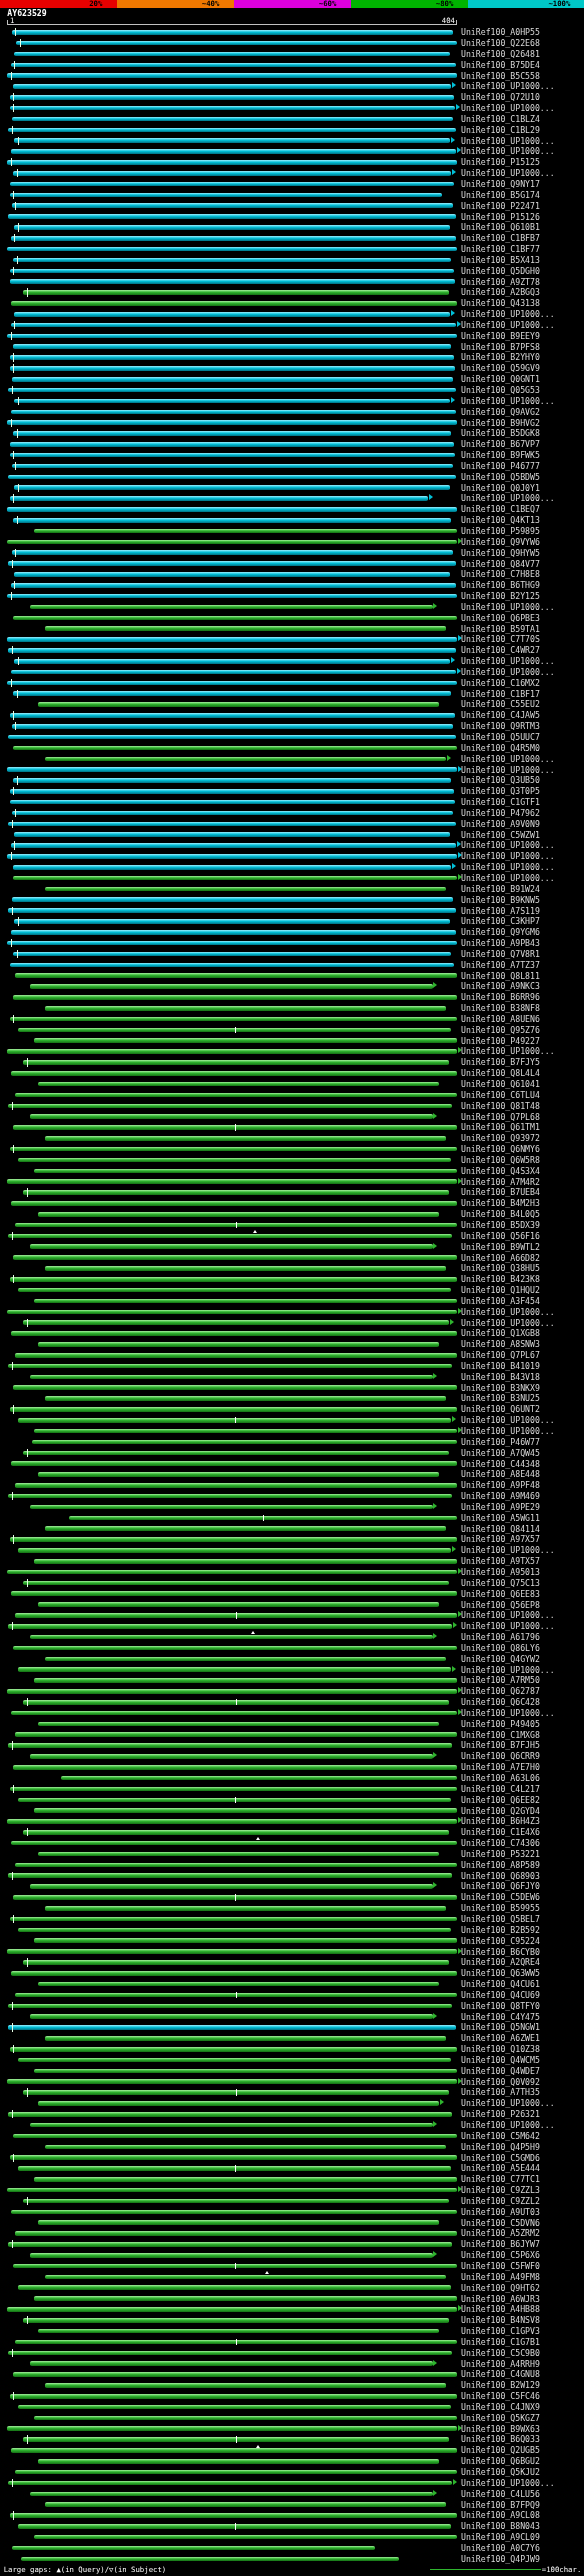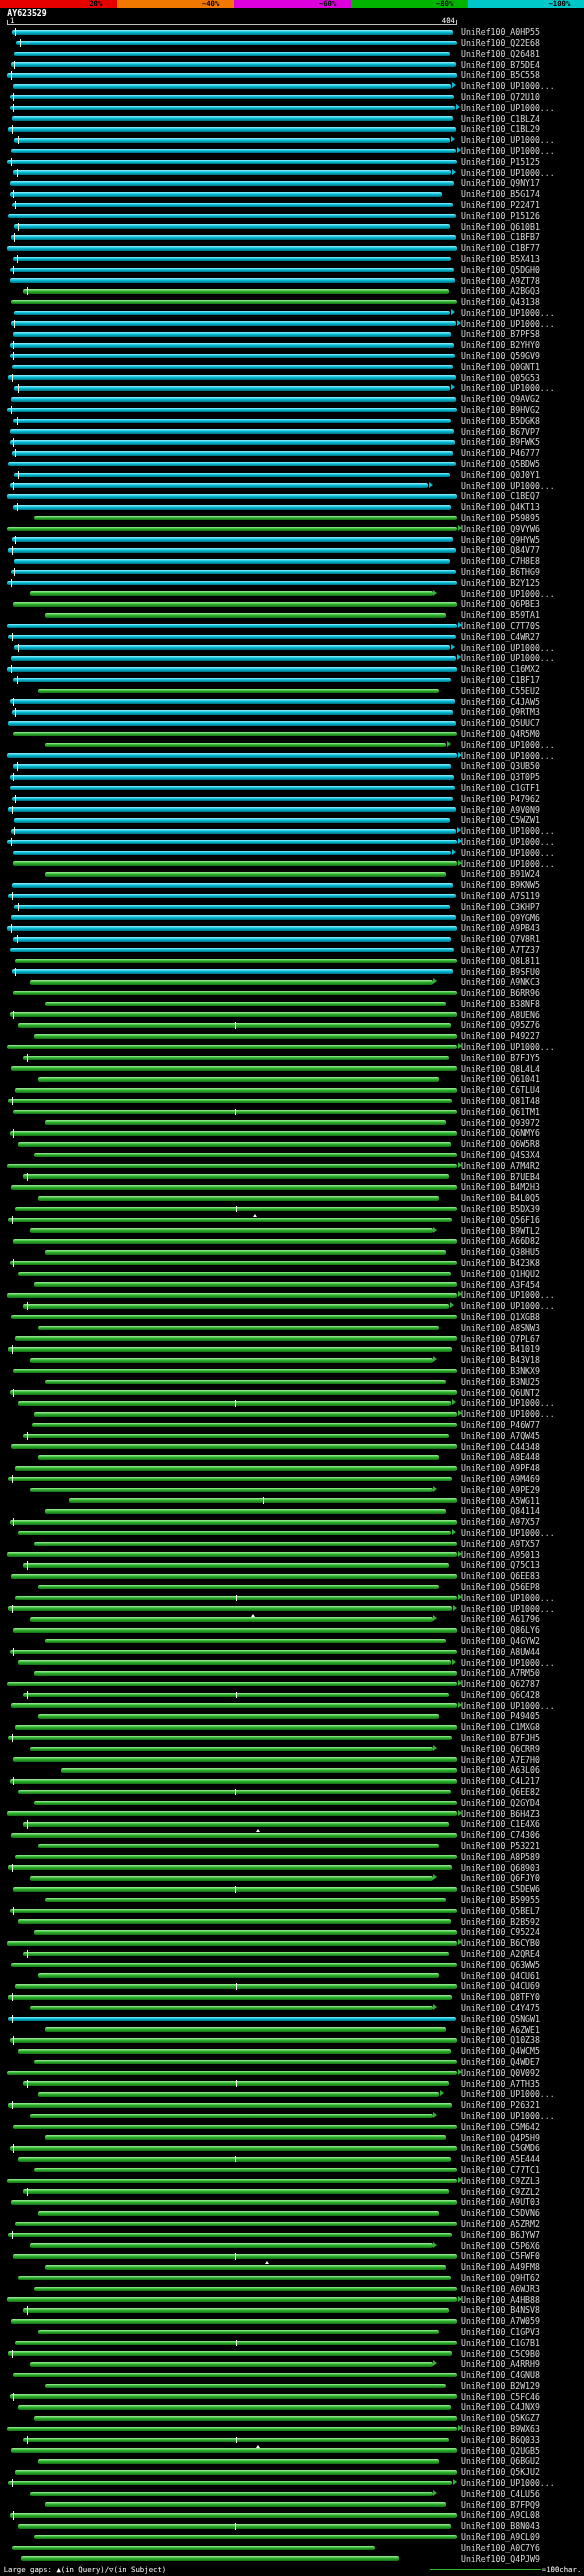--- a/index.html
+++ b/index.html
@@ -204,20 +204,25 @@
         <div class="arrow" style="left: 451px; border-left-color: rgb(0, 192, 216);"></div>
         <div class="hit-label">UniRef100_UP1000...</div>
       </div>
       <div class="hit-row">
         <div class="bar" style="left: 10.6px; width: 445px; background: linear-gradient(rgb(159, 238, 255), rgb(0, 192, 216) 45%, rgb(0, 110, 128));"></div>
         <div class="arrow" style="left: 457px; border-left-color: rgb(0, 192, 216);"></div>
         <div class="tick" style="left: 14.3px;"></div>
         <div class="hit-label">UniRef100_UP1000...</div>
       </div>
       <div class="hit-row">
+        <div class="bar" style="left: 7.3px; width: 450px; background: linear-gradient(rgb(159, 238, 255), rgb(0, 192, 216) 45%, rgb(0, 110, 128));"></div>
+        <div class="tick" style="left: 11px;"></div>
+        <div class="hit-label">UniRef100_B9EEY9</div>
+      </div>
+      <div class="hit-row">
         <div class="bar" style="left: 13px; width: 438px; background: linear-gradient(rgb(159, 238, 255), rgb(0, 192, 216) 45%, rgb(0, 110, 128));"></div>
         <div class="hit-label">UniRef100_B7PFS8</div>
       </div>
       <div class="hit-row">
         <div class="bar" style="left: 9.5px; width: 444px; background: linear-gradient(rgb(159, 238, 255), rgb(0, 192, 216) 45%, rgb(0, 110, 128));"></div>
         <div class="tick" style="left: 13px;"></div>
         <div class="hit-label">UniRef100_B2YHY0</div>
       </div>
       <div class="hit-row">
         <div class="bar" style="left: 9.5px; width: 445px; background: linear-gradient(rgb(159, 238, 255), rgb(0, 192, 216) 45%, rgb(0, 110, 128));"></div>
@@ -484,25 +489,20 @@
       </div>
       <div class="hit-row">
         <div class="bar" style="left: 9.5px; width: 444px; background: linear-gradient(rgb(159, 238, 255), rgb(0, 192, 216) 45%, rgb(0, 110, 128));"></div>
         <div class="hit-label">UniRef100_A7TZ37</div>
       </div>
       <div class="hit-row">
         <div class="bar" style="left: 15px; width: 442px; background: linear-gradient(rgb(168, 240, 160), rgb(46, 180, 46) 45%, rgb(21, 110, 21));"></div>
         <div class="hit-label">UniRef100_Q8L811</div>
       </div>
       <div class="hit-row">
-        <div class="bar" style="left: 11.8px; width: 441px; background: linear-gradient(rgb(159, 238, 255), rgb(0, 192, 216) 45%, rgb(0, 110, 128));"></div>
-        <div class="tick" style="left: 15.4px;"></div>
-        <div class="hit-label">UniRef100_B9SFU0</div>
-      </div>
-      <div class="hit-row">
         <div class="bar" style="left: 30px; width: 403px; background: linear-gradient(rgb(168, 240, 160), rgb(46, 180, 46) 45%, rgb(21, 110, 21));"></div>
         <div class="arrow" style="left: 433px; border-left-color: rgb(46, 180, 46);"></div>
         <div class="hit-label">UniRef100_A9NKC3</div>
       </div>
       <div class="hit-row">
         <div class="bar" style="left: 13px; width: 444px; background: linear-gradient(rgb(168, 240, 160), rgb(46, 180, 46) 45%, rgb(21, 110, 21));"></div>
         <div class="hit-label">UniRef100_B6RR96</div>
       </div>
       <div class="hit-row">
         <div class="bar" style="left: 45px; width: 401px; background: linear-gradient(rgb(168, 240, 160), rgb(46, 180, 46) 45%, rgb(21, 110, 21));"></div>
@@ -541,20 +541,25 @@
         <div class="hit-label">UniRef100_Q61041</div>
       </div>
       <div class="hit-row">
         <div class="bar" style="left: 15px; width: 442px; background: linear-gradient(rgb(168, 240, 160), rgb(46, 180, 46) 45%, rgb(21, 110, 21));"></div>
         <div class="hit-label">UniRef100_C6TLU4</div>
       </div>
       <div class="hit-row">
         <div class="bar" style="left: 8.4px; width: 444px; background: linear-gradient(rgb(168, 240, 160), rgb(46, 180, 46) 45%, rgb(21, 110, 21));"></div>
         <div class="tick" style="left: 12px;"></div>
         <div class="hit-label">UniRef100_Q81T48</div>
+      </div>
+      <div class="hit-row">
+        <div class="bar" style="left: 30px; width: 403px; background: linear-gradient(rgb(168, 240, 160), rgb(46, 180, 46) 45%, rgb(21, 110, 21));"></div>
+        <div class="arrow" style="left: 433px; border-left-color: rgb(46, 180, 46);"></div>
+        <div class="hit-label">UniRef100_Q7PL68</div>
       </div>
       <div class="hit-row">
         <div class="bar" style="left: 13px; width: 444px; background: linear-gradient(rgb(168, 240, 160), rgb(46, 180, 46) 45%, rgb(21, 110, 21));"></div>
         <div class="midtick" style="left: 235px;"></div>
         <div class="hit-label">UniRef100_Q61TM1</div>
       </div>
       <div class="hit-row">
         <div class="bar" style="left: 45px; width: 401px; background: linear-gradient(rgb(168, 240, 160), rgb(46, 180, 46) 45%, rgb(21, 110, 21));"></div>
         <div class="hit-label">UniRef100_Q93972</div>
       </div>
@@ -775,25 +780,20 @@
       </div>
       <div class="hit-row">
         <div class="bar" style="left: 13px; width: 444px; background: linear-gradient(rgb(168, 240, 160), rgb(46, 180, 46) 45%, rgb(21, 110, 21));"></div>
         <div class="hit-label">UniRef100_Q86LY6</div>
       </div>
       <div class="hit-row">
         <div class="bar" style="left: 45px; width: 401px; background: linear-gradient(rgb(168, 240, 160), rgb(46, 180, 46) 45%, rgb(21, 110, 21));"></div>
         <div class="hit-label">UniRef100_Q4GYW2</div>
       </div>
       <div class="hit-row">
-        <div class="bar" style="left: 9.5px; width: 447px; background: linear-gradient(rgb(168, 240, 160), rgb(46, 180, 46) 45%, rgb(21, 110, 21));"></div>
-        <div class="tick" style="left: 13px;"></div>
-        <div class="hit-label">UniRef100_A8UW44</div>
-      </div>
-      <div class="hit-row">
         <div class="bar" style="left: 18.4px; width: 433px; background: linear-gradient(rgb(168, 240, 160), rgb(46, 180, 46) 45%, rgb(21, 110, 21));"></div>
         <div class="arrow" style="left: 452px; border-left-color: rgb(46, 180, 46);"></div>
         <div class="hit-label">UniRef100_UP1000...</div>
       </div>
       <div class="hit-row">
         <div class="bar" style="left: 34px; width: 423px; background: linear-gradient(rgb(168, 240, 160), rgb(46, 180, 46) 45%, rgb(21, 110, 21));"></div>
         <div class="hit-label">UniRef100_A7RM50</div>
       </div>
       <div class="hit-row">
         <div class="bar" style="left: 7.3px; width: 450px; background: linear-gradient(rgb(168, 240, 160), rgb(46, 180, 46) 45%, rgb(21, 110, 21));"></div>
@@ -1061,24 +1061,20 @@
       </div>
       <div class="hit-row">
         <div class="bar" style="left: 7.3px; width: 450px; background: linear-gradient(rgb(168, 240, 160), rgb(46, 180, 46) 45%, rgb(21, 110, 21));"></div>
         <div class="arrow" style="left: 458px; border-left-color: rgb(46, 180, 46);"></div>
         <div class="hit-label">UniRef100_A4HB88</div>
       </div>
       <div class="hit-row">
         <div class="bar" style="left: 23px; width: 426px; background: linear-gradient(rgb(168, 240, 160), rgb(46, 180, 46) 45%, rgb(21, 110, 21));"></div>
         <div class="tick" style="left: 26.5px;"></div>
         <div class="hit-label">UniRef100_B4NSV8</div>
-      </div>
-      <div class="hit-row">
-        <div class="bar" style="left: 10.6px; width: 446px; background: linear-gradient(rgb(168, 240, 160), rgb(46, 180, 46) 45%, rgb(21, 110, 21));"></div>
-        <div class="hit-label">UniRef100_A7W059</div>
       </div>
       <div class="hit-row">
         <div class="bar" style="left: 38px; width: 401px; background: linear-gradient(rgb(168, 240, 160), rgb(46, 180, 46) 45%, rgb(21, 110, 21));"></div>
         <div class="hit-label">UniRef100_C1GPV3</div>
       </div>
       <div class="hit-row">
         <div class="bar" style="left: 15px; width: 442px; background: linear-gradient(rgb(168, 240, 160), rgb(46, 180, 46) 45%, rgb(21, 110, 21));"></div>
         <div class="midtick" style="left: 236px;"></div>
         <div class="hit-label">UniRef100_C1G7B1</div>
       </div>

